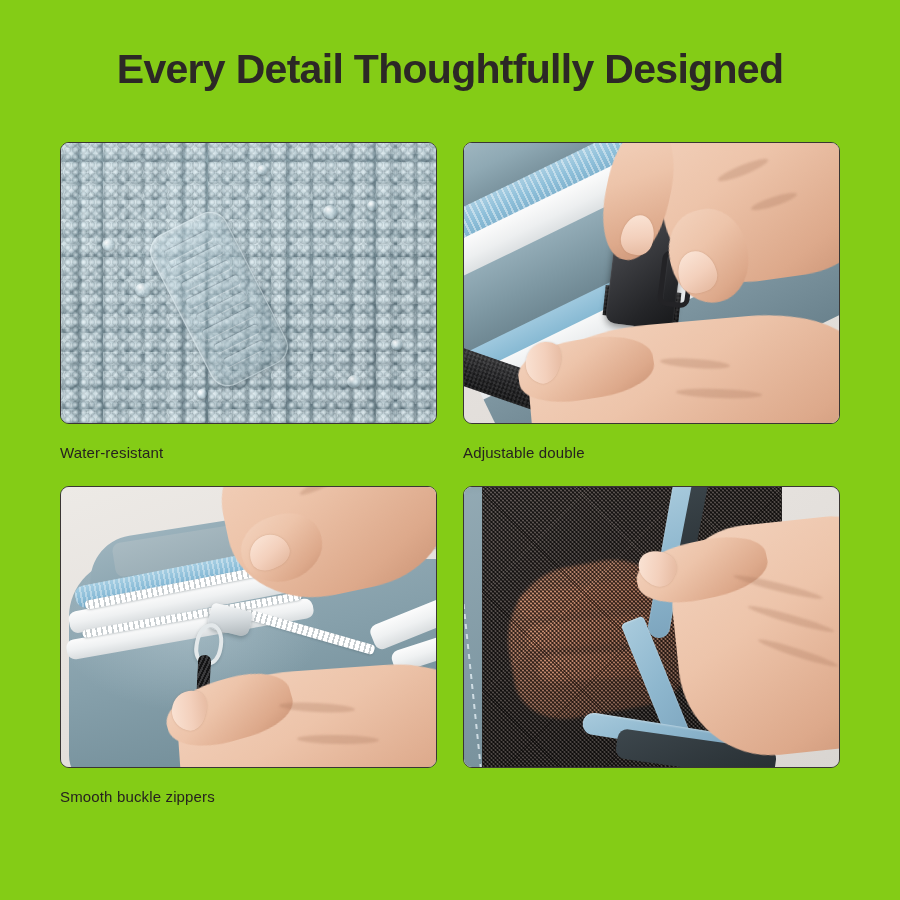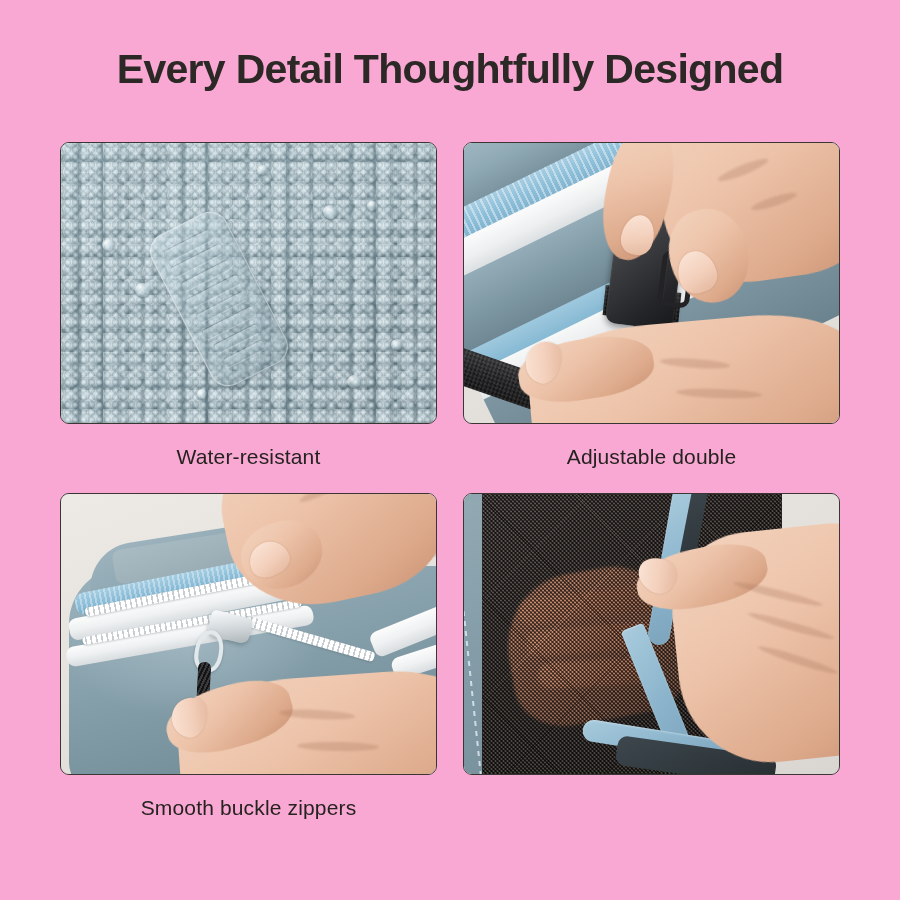--- a/index.html
+++ b/index.html
@@ -14,21 +14,21 @@
   body {
     background: #F4F0EB;
     font-family: "Liberation Sans", sans-serif;
     -webkit-font-smoothing: antialiased;
   }
 
   .page {
     position: relative;
     width: 900px;
     height: 900px;
-    background: #f9a8d4;
+    background: #84cc16;
   }
 
   
   .page-title {
     position: absolute;
     top: 47px;
     left: 0;
     width: 900px;
     text-align: center;
     font-size: 41px;
@@ -65,22 +65,21 @@
   }
 
   .photo-inner {
     position: absolute;
     inset: 0;
     overflow: hidden;
   }
 
   .caption {
     margin-top: 20px;
-    text-align: center;
-    font-size: 21px;
+    font-size: 15px;
     color: #26221F;
     letter-spacing: 0.15px;
     line-height: 1.2;
     white-space: nowrap;
   }
 
   
   .wr-base {
     position: absolute;
     inset: 0;

